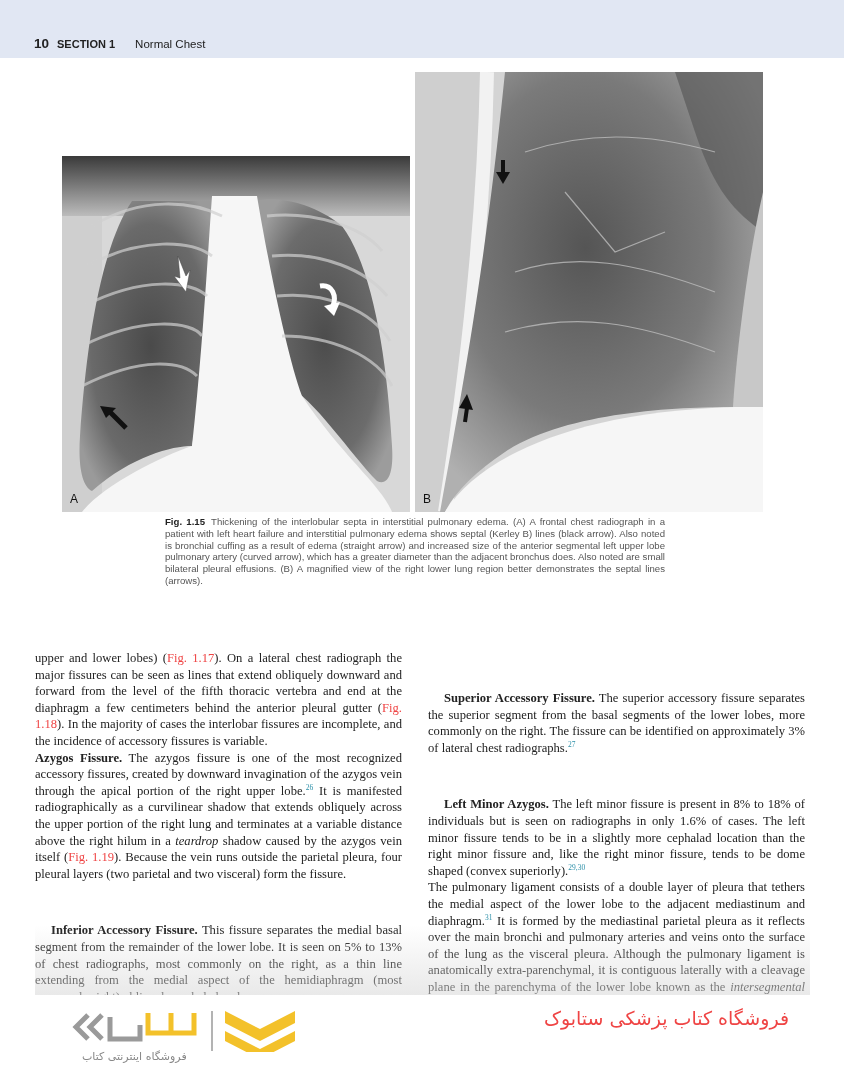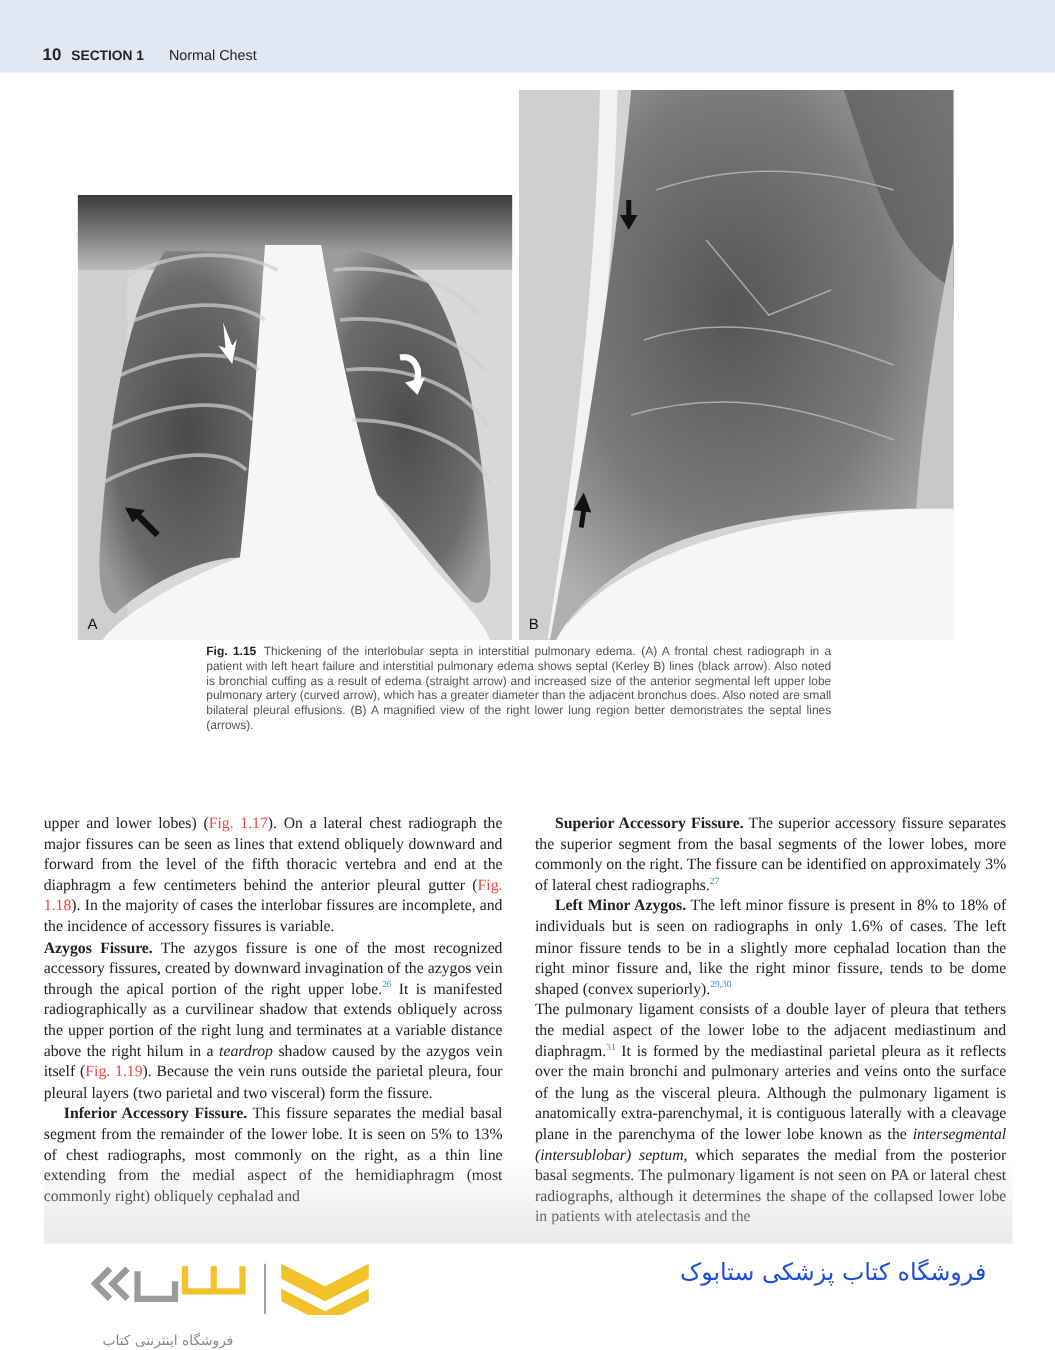--- a/index.html
+++ b/index.html
@@ -40,46 +40,46 @@
   }
   .caption .fig-num { font-weight: bold; color: #222; margin-right: 6px; }
 
   .col {
     position: absolute; top: 650px; width: 367px;
     font-size: 12.6px; line-height: 16.6px; text-align: justify; color: #222;
   }
   #col-left { left: 35px; }
   #col-right { left: 428px; width: 377px; }
   .col p { margin: 0; }
-  .col p.indent { text-indent: 16px; }
+  .col p.indent { text-indent: 16px; margin-top: 40px; }
   .col .run-head { font-weight: bold; }
   .col .xref { color: #ef4444; }
   .col sup { font-size: 7.5px; color: #2c8fa8; line-height: 0; }
   .col h3 {
     font-family: "Liberation Sans", sans-serif; font-style: italic;
     font-weight: normal; font-size: 13.5px; margin: 5px 0 3px 0; color: #222;
   }
 
   .fade-band {
     position: absolute; left: 35px; top: 925px; width: 775px; height: 70px;
     background: linear-gradient(to bottom, rgba(255,255,255,0) 0%, rgba(215,215,215,0.55) 100%);
     pointer-events: none;
   }
   .footer {
     position: absolute; left: 0; top: 995px; width: 844px; height: 85px;
     background: #ffffff;
   }
   .logo-wrap { position: absolute; left: 70px; top: 12px; width: 270px; height: 60px; }
   .logo-fa-sub {
-    position: absolute; left: 12px; top: 59px; font-family: "DejaVu Sans", sans-serif;
+    position: absolute; left: 12px; top: 43px; font-family: "DejaVu Sans", sans-serif;
     font-size: 11px; color: #888; direction: rtl;
   }
   .store-fa {
     position: absolute; right: 55px; top: 12px;
-    font-family: "DejaVu Sans", sans-serif; font-size: 19px; color: #1d4ed8; direction: rtl;
+    font-family: "DejaVu Sans", sans-serif; font-size: 19px; color: #ef4444; direction: rtl;
   }
   .store-url {
     position: absolute; left: 435px; top: 46px;
     font-family: "Liberation Sans", sans-serif; font-size: 24px; letter-spacing: 7px; color: #111;
   }
   .store-url .hl { color: #f3c12a; }
 </style>
 </head>
 <body>
 

